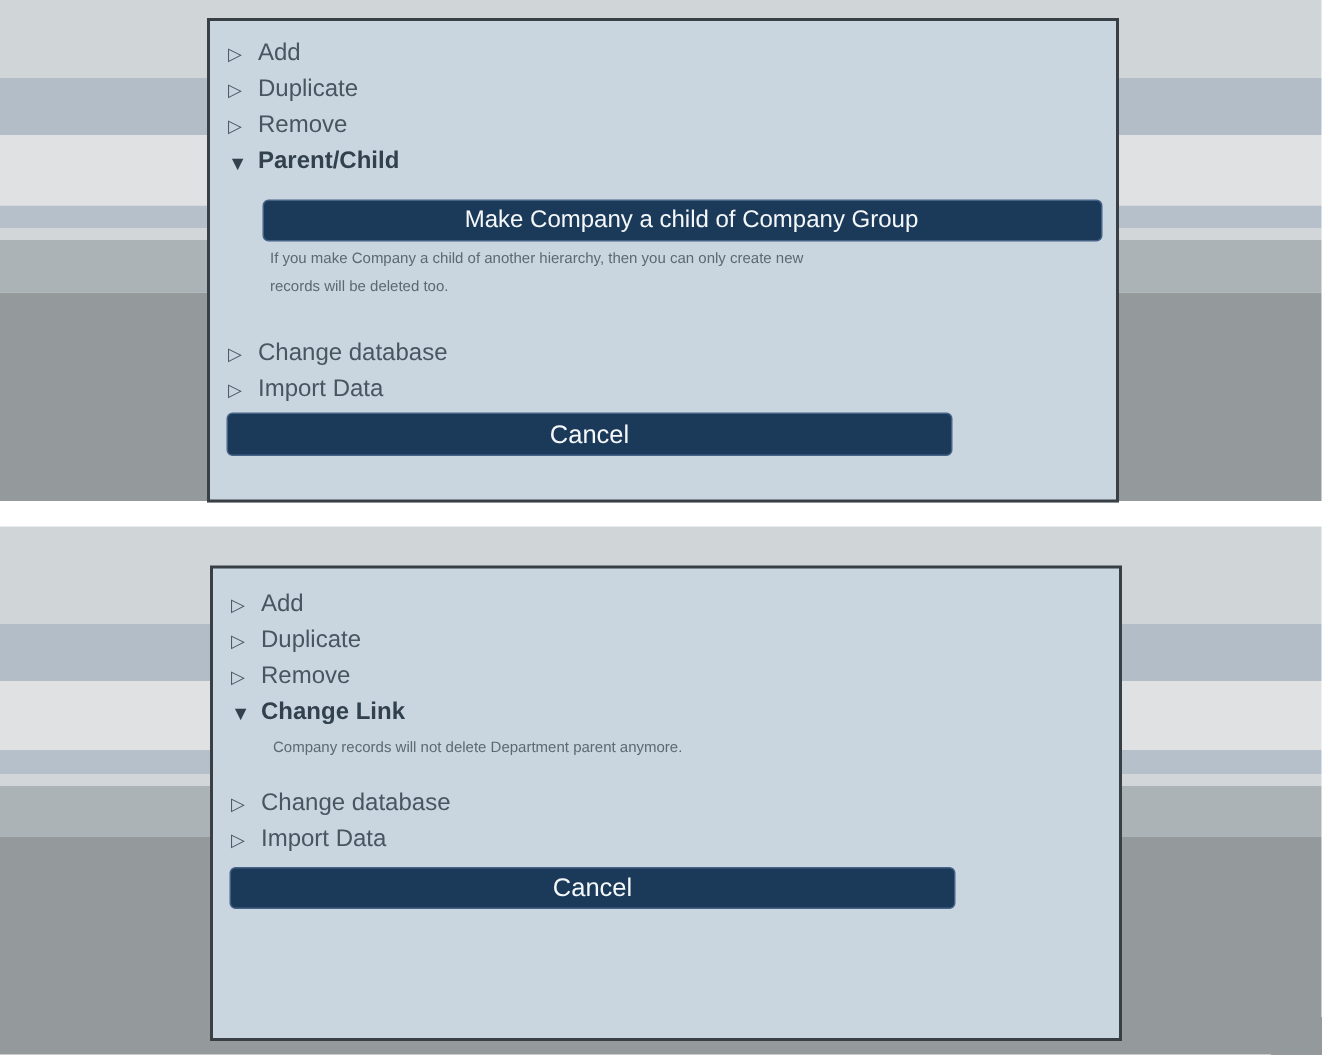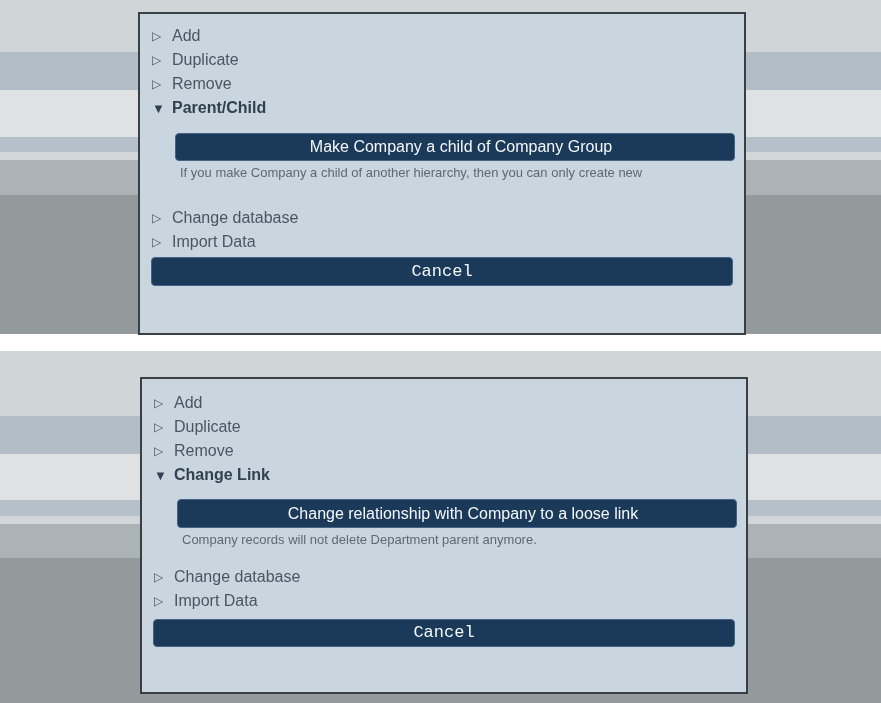--- a/index.html
+++ b/index.html
@@ -72,38 +72,38 @@
     border-radius:4px;
     font-family:"Liberation Sans", sans-serif;
     font-size:16px;
     cursor:pointer;
     padding-left:12px;
   }
   .dialog-bottom .action-btn { margin-top:12px; height:29px; }
 
   .desc {
     margin:3px 30px 0 40px;
-    font-size:13px;
+    font-size:10px;
     line-height:18.5px;
     color:var(--desc-text, #5d6972);
   }
 
   .footer-menu { margin-top:23px; }
   .dialog-bottom .footer-menu { margin-top:15px; }
 
   .cancel-btn {
     display:block;
     margin:3px 11px 0 11px;
-    width:582px;
+    width:484px;
     height:29px;
     background:var(--button-bg, #1b3a5a);
     color:var(--button-text, #f5f8fa);
     border:1px solid #466286;
     border-radius:4px;
-    font-family:Liberation Mono, monospace;
+    font-family:Liberation Sans, sans-serif;
     font-size:17px;
     cursor:pointer;
   }
   .dialog-bottom .cancel-btn { margin-top:6px; height:28px; }
 </style>
 </head>
 <body>
 
 <div class="screen">
 
@@ -142,20 +142,21 @@
       <div class="menu-item expanded">
         <span class="tri">▼</span>
         <span>Parent/Child</span>
       </div>
     </div>
 
     <button class="action-btn">Make Company a child of Company Group</button>
 
     <div class="desc">
       <div>If you make Company a child of another hierarchy, then you can only create new</div>
+      <div>records will be deleted too.</div>
     </div>
 
     <div class="menu footer-menu">
       <div class="menu-item">
         <span class="tri">▷</span>
         <span>Change database</span>
       </div>
       <div class="menu-item">
         <span class="tri">▷</span>
         <span>Import Data</span>
@@ -178,21 +179,20 @@
       <div class="menu-item">
         <span class="tri">▷</span>
         <span>Remove</span>
       </div>
       <div class="menu-item expanded">
         <span class="tri">▼</span>
         <span>Change Link</span>
       </div>
     </div>
 
-    <button class="action-btn">Change relationship with Company to a loose link</button>
 
     <div class="desc">
       <div>Company records will not delete Department parent anymore.</div>
     </div>
 
     <div class="menu footer-menu">
       <div class="menu-item">
         <span class="tri">▷</span>
         <span>Change database</span>
       </div>

